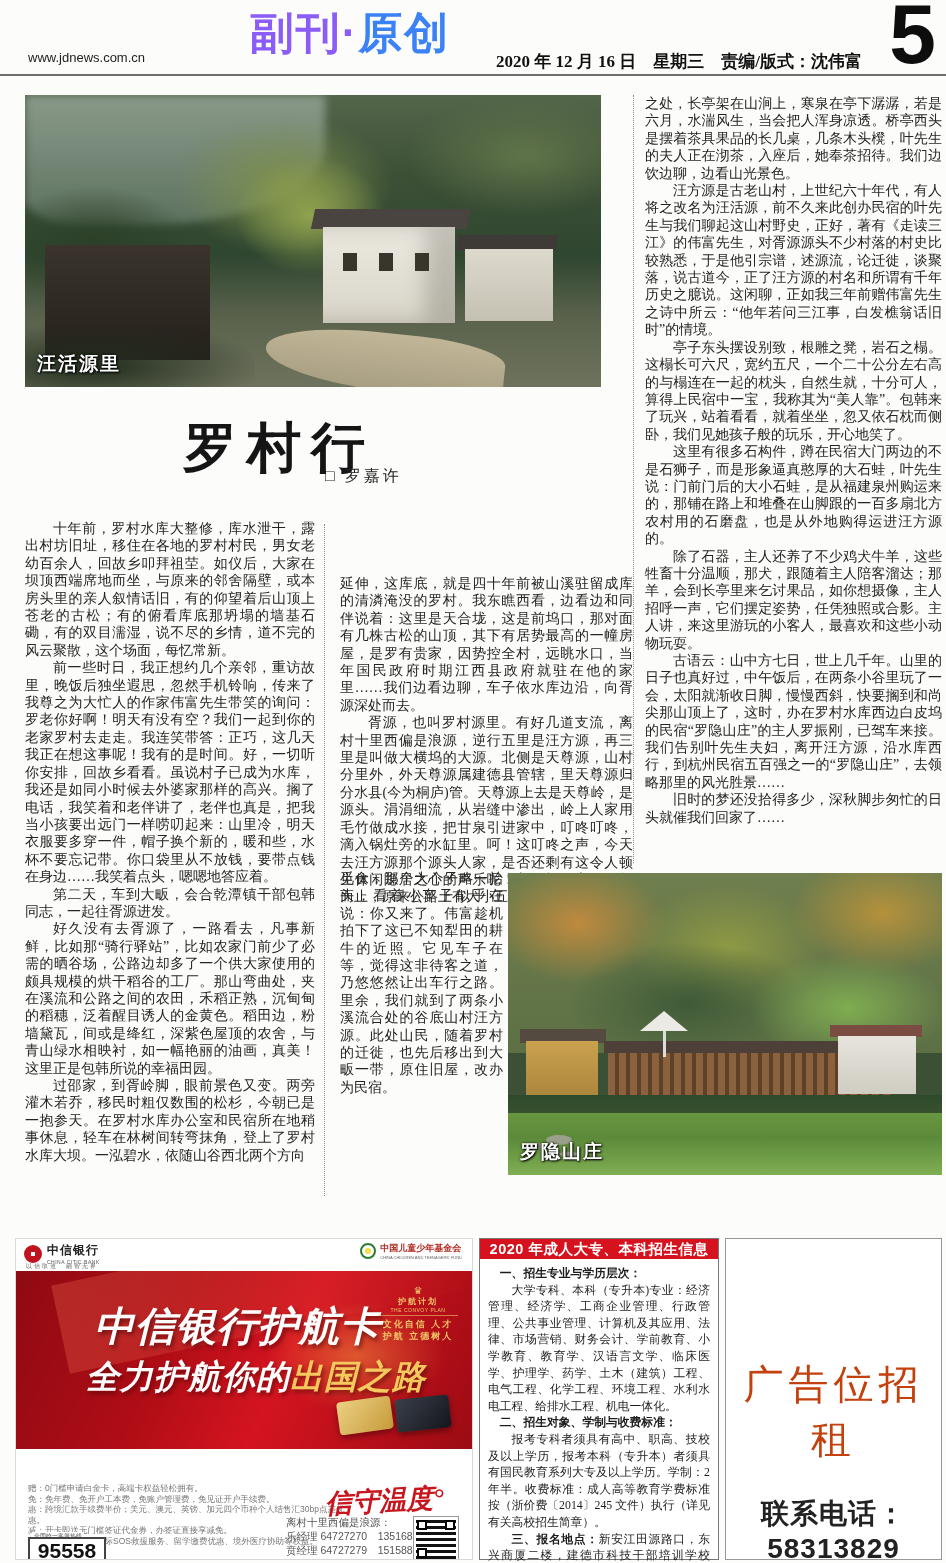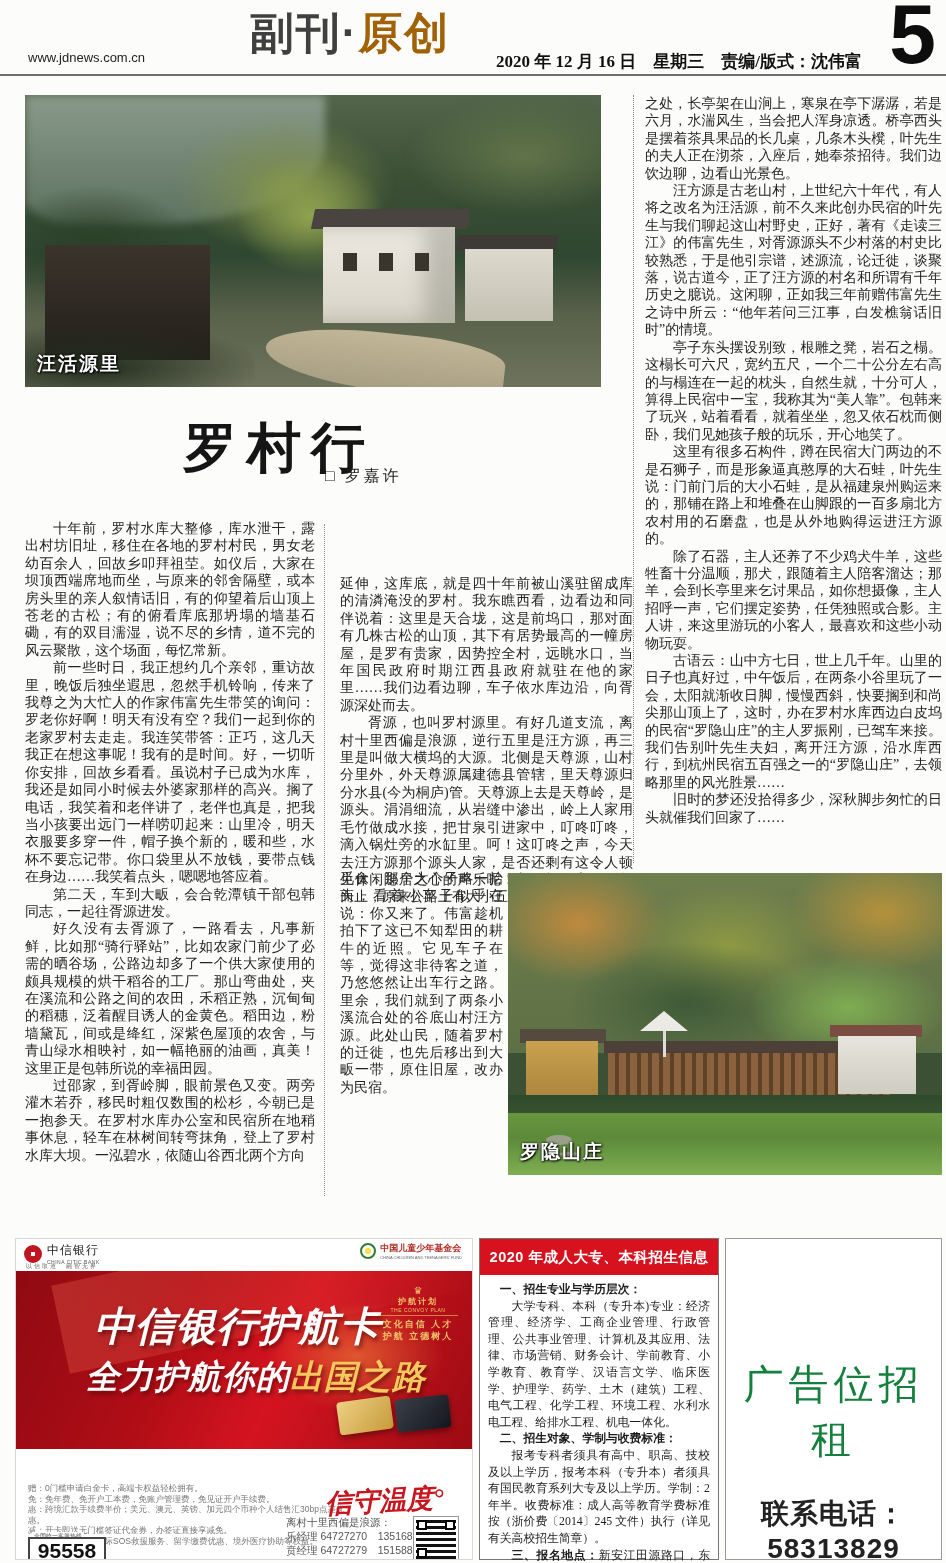--- a/index.html
+++ b/index.html
@@ -2,22 +2,22 @@
 <html><head>
 <meta charset="utf-8">
 <style>
   * { margin:0; padding:0; box-sizing:border-box; }
   body { background:#ffffff; font-family:"Liberation Serif","DejaVu Serif",serif; }
   .page { position:relative; width:946px; height:1563px; margin:0 auto; background:#fcfcfa; overflow:hidden; color:#1f1f1f; }
 
   
   .site-url { position:absolute; left:28px; top:50px; font-family:"Liberation Sans",sans-serif; font-size:13px; color:#222; }
   .section-title { position:absolute; left:200px; top:4px; width:300px; text-align:center; font-family:"Liberation Sans",sans-serif; font-size:44px; font-weight:900; letter-spacing:2px; }
-  .section-title .light { color:#404040; }
-  .section-title .dark { color:#a16207; }
+  .section-title .light { color:#8b5cf6; }
+  .section-title .dark { color:#3b82f6; }
   .dateline { position:absolute; right:84px; top:50px; font-size:17px; font-weight:bold; color:#111; }
   .page-num { position:absolute; right:10px; top:-8px; font-family:"Liberation Sans",sans-serif; font-size:84px; font-weight:900; color:#0d0d0d; line-height:84px; }
   .header-rule { position:absolute; left:0; top:74px; width:946px; border-top:2px solid #6e6e6e; }
 
   
   .photo { position:absolute; overflow:hidden; background:#3c5036; }
   .photo1 { left:25px; top:95px; width:576px; height:292px; }
   .photo2 { left:508px; top:873px; width:434px; height:302px; }
   .caption { position:absolute; left:12px; bottom:10px; font-family:"Liberation Sans",sans-serif; font-size:19px; font-weight:bold; color:#fff; text-shadow:0 0 3px #000,1px 1px 2px #000; letter-spacing:2px; z-index:5; }
   .ph { position:absolute; }
@@ -70,21 +70,21 @@
   .vrule2 { left:633px; top:95px; height:768px; }
 
   
   .ad { position:absolute; top:1238px; height:322px; }
   
   .ad-citic { left:15px; width:458px; border:1px solid #d8d8d8; background:#fff; overflow:hidden; }
   .citic-band { position:absolute; left:0; top:0; width:100%; height:32px; background:#fff; }
   .citic-logo { position:absolute; left:8px; top:3px; display:flex; align-items:center; }
   .citic-sun { width:18px; height:18px; border-radius:50%; background:radial-gradient(circle at 50% 50%,#fff 0 22%,#c01520 24%); border:2px solid #c01520; }
   .citic-names { margin-left:5px; font-family:"Liberation Sans",sans-serif; }
-  .citic-cn { font-size:12px; font-weight:normal; color:#222; letter-spacing:1px; }
+  .citic-cn { font-size:12px; font-weight:bold; color:#222; letter-spacing:1px; }
   .citic-en { font-size:5px; color:#555; letter-spacing:.5px; }
   .citic-slogan { position:absolute; left:10px; top:23px; font-size:6px; color:#666; letter-spacing:2px; font-family:"Liberation Sans",sans-serif; }
   .fund-logo { position:absolute; right:10px; top:3px; display:flex; align-items:center; }
   .fund-circ { width:16px; height:16px; border-radius:50%; border:2px solid #2e7d32; background:radial-gradient(circle,#f3e152 0 35%,#fff 36%); }
   .fund-names { margin-left:4px; font-family:"Liberation Sans",sans-serif; text-align:left; }
   .fund-cn { font-size:9px; font-weight:bold; color:#b32b23; }
   .fund-en { font-size:4px; color:#666; }
   .citic-red { position:absolute; left:0; top:32px; width:100%; height:178px; background:linear-gradient(115deg,#8f0a12 0%,#b00d16 35%,#d41420 58%,#9c0b13 100%); overflow:hidden; }
   .ribbon1 { position:absolute; left:40px; top:-30px; width:420px; height:90px; background:linear-gradient(100deg,rgba(255,120,90,.28),rgba(255,255,255,0)); transform:rotate(-12deg); }
   .glow { position:absolute; left:250px; top:30px; width:180px; height:110px; background:radial-gradient(ellipse,rgba(255,170,70,.45) 0%,rgba(255,170,70,0) 70%); }
@@ -107,28 +107,28 @@
   .hotline-label { position:absolute; left:16px; top:83px; font-size:6px; color:#555; background:#fff; padding:0 2px; font-family:"Liberation Sans",sans-serif; }
   .hotline-num { font-family:"Liberation Sans",sans-serif; font-size:21px; font-weight:900; color:#111; line-height:24px; }
   .brand-script { position:absolute; right:28px; top:34px; font-size:27px; font-weight:bold; font-style:italic; color:#c8161e; transform:rotate(-3deg); }
   .contact-block { position:absolute; left:270px; top:66px; font-family:"Liberation Sans",sans-serif; font-size:10.5px; line-height:14px; color:#555; }
   .qr { position:absolute; right:14px; top:68px; width:44px; height:44px; background:repeating-linear-gradient(0deg,#111 0 3px,#fff 3px 6px),repeating-linear-gradient(90deg,#111 0 3px,rgba(255,255,255,0) 3px 6px); border:2px solid #fff; outline:1px solid #999; }
   .qr-eye { position:absolute; width:10px; height:10px; border:2px solid #000; background:#fff; }
   .qr-eye.e1 { left:1px; top:1px; } .qr-eye.e2 { right:1px; top:1px; } .qr-eye.e3 { left:1px; bottom:1px; }
 
   
   .ad-enroll { left:479px; width:240px; border:1px solid #777; background:#fff; }
-  .enroll-bar { height:36px; background:#d5121e; color:#fff; font-family:"Liberation Sans",sans-serif; font-size:14.5px; font-weight:bold; display:flex; align-items:center; justify-content:center; letter-spacing:.5px; }
+  .enroll-bar { height:20px; background:#d5121e; color:#fff; font-family:"Liberation Sans",sans-serif; font-size:14.5px; font-weight:bold; display:flex; align-items:center; justify-content:center; letter-spacing:.5px; }
   .enroll-body { padding:6px 8px 0 8px; font-size:11.8px; line-height:16.6px; text-align:justify; color:#1d1d1d; }
   .enroll-body .hd { font-weight:bold; text-indent:1em; }
   .enroll-body .tx { text-indent:2em; }
 
   
   .ad-rental { left:725px; width:217px; border:1px solid #999; background:#fff; text-align:center; }
-  .rental-title { margin-top:118px; font-family:"Liberation Sans",sans-serif; font-size:40px; font-weight:400; letter-spacing:5px; color:#15803d; }
+  .rental-title { margin-top:118px; font-family:"Liberation Sans",sans-serif; font-size:40px; font-weight:400; letter-spacing:5px; color:#c2410c; }
   .rental-phone { margin-top:28px; font-family:"Liberation Sans",sans-serif; font-size:28px; font-weight:bold; color:#222; letter-spacing:1px; }
 </style>
 </head>
 <body>
 
 <div class="page">
 
   <div class="site-url">www.jdnews.com.cn</div>
   <div class="section-title">
     <span class="light">副刊·</span><span class="dark">原创</span>

